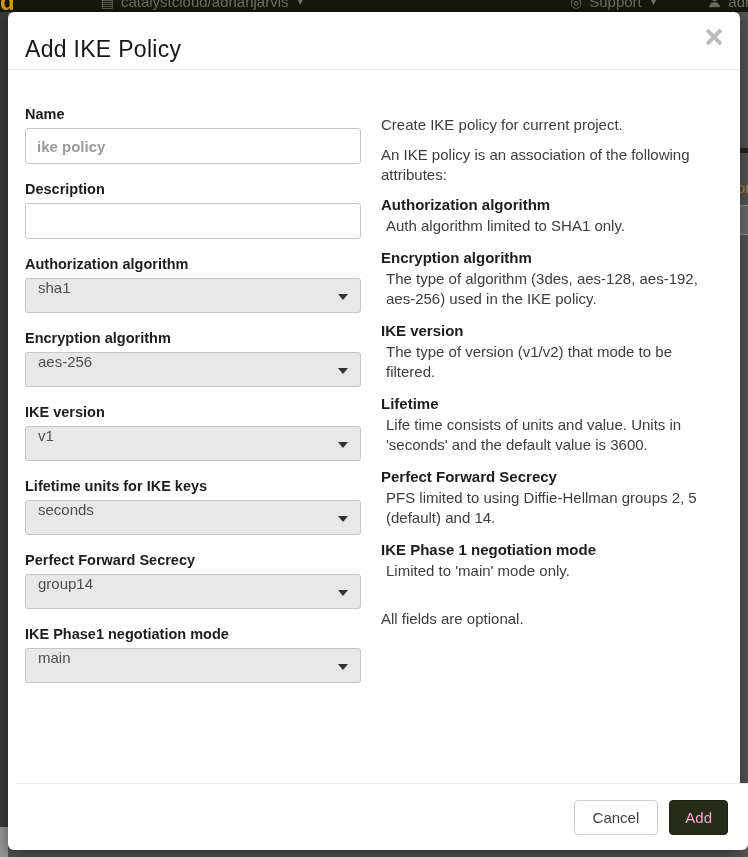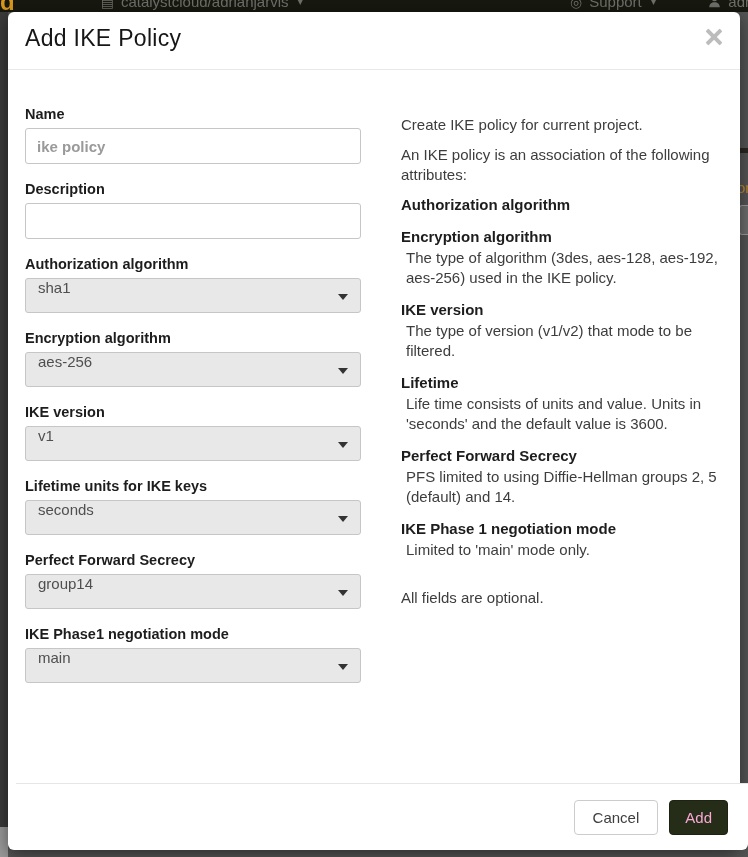--- a/index.html
+++ b/index.html
@@ -33,31 +33,31 @@
   .tb-icon { font-size:14px; color:#70716a; }
   .tb-caret { font-size:11px; color:#70716a; margin-left:2px; }
   .tb-user-svg { width:13px; height:13px; fill:#70716a; }
 
   
   .modal {
     position:absolute; left:8px; top:12px; width:732px; height:838px;
     background:#ffffff; border-radius:6px;
     box-shadow:0 4px 18px rgba(0,0,0,0.5);
   }
-  .modal-header { position:relative; height:58px; padding:13px 16px 0 17px; border-bottom:1px solid #e8e8e8; }
+  .modal-header { position:relative; height:58px; padding:24px 16px 0 17px; border-bottom:1px solid #e8e8e8; }
   .modal-title { font-size:23px; font-weight:400; color:#161616; letter-spacing:0.3px; }
   .modal-close { position:absolute; right:17px; top:16px; width:18px; height:18px; cursor:pointer; }
   .modal-close::before, .modal-close::after {
     content:""; position:absolute; left:-1px; top:7px; width:20px; height:4px;
     background:#bcbcbc; border-radius:1px;
   }
   .modal-close::before { transform:rotate(45deg); }
   .modal-close::after  { transform:rotate(-45deg); }
 
-  .modal-body { display:flex; padding:36px 16px 0 17px; gap:40px; }
+  .modal-body { display:flex; padding:36px 16px 0 17px; gap:20px; }
 
   
   .form-col { width:336px; flex:none; }
   .form-group { margin-bottom:17px; }
   .form-label { display:block; font-size:14.5px; font-weight:700; color:#1d1d1d; margin-bottom:6px; }
   .text-input {
     width:100%; height:36px; border:1px solid #c6c6c6; border-radius:3px;
     padding:0 11px; font-size:15px; color:#555; background:#fff; outline:none;
     font-family:"Liberation Sans", sans-serif;
     font-weight:bold;
@@ -210,20 +210,21 @@
       </div>
 
     </div>
 
     <div class="help-col">
       <p class="intro">Create IKE policy for current project.</p>
       <p class="intro">An IKE policy is an association of the following attributes:</p>
 
       <div class="help-section">
         <h4>Authorization algorithm</h4>
+        <p>Auth algorithm limited to SHA1 only.</p>
       </div>
       <div class="help-section">
         <h4>Encryption algorithm</h4>
         <p>The type of algorithm (3des, aes-128, aes-192, aes-256) used in the IKE policy.</p>
       </div>
       <div class="help-section">
         <h4>IKE version</h4>
         <p>The type of version (v1/v2) that mode to be filtered.</p>
       </div>
       <div class="help-section">

